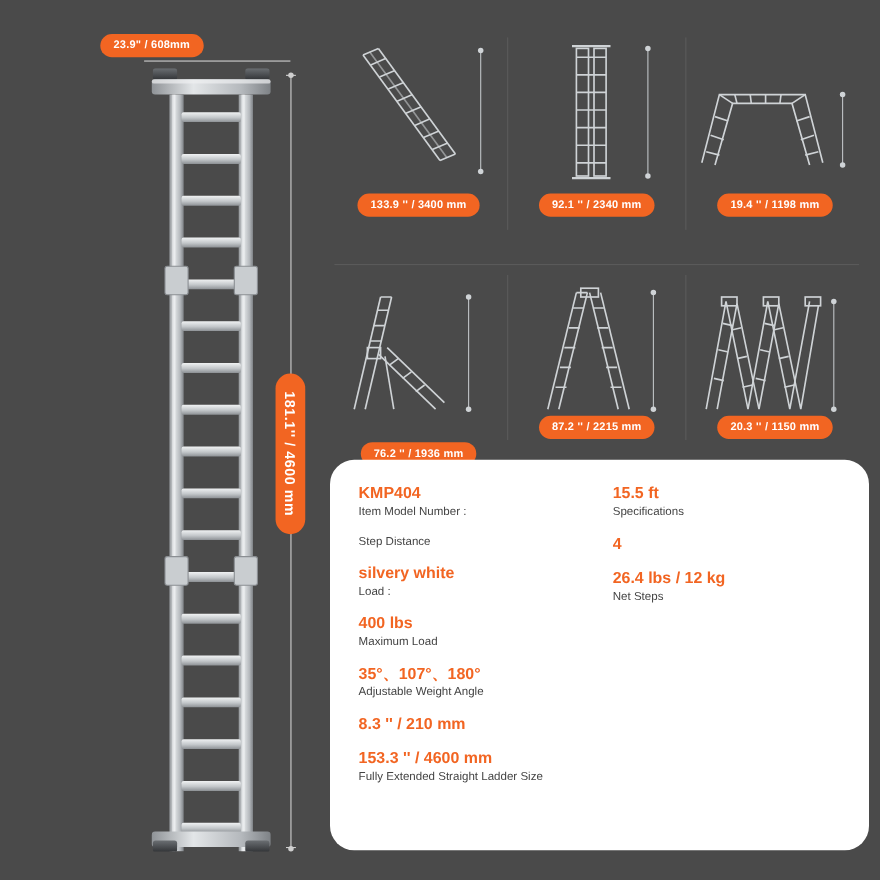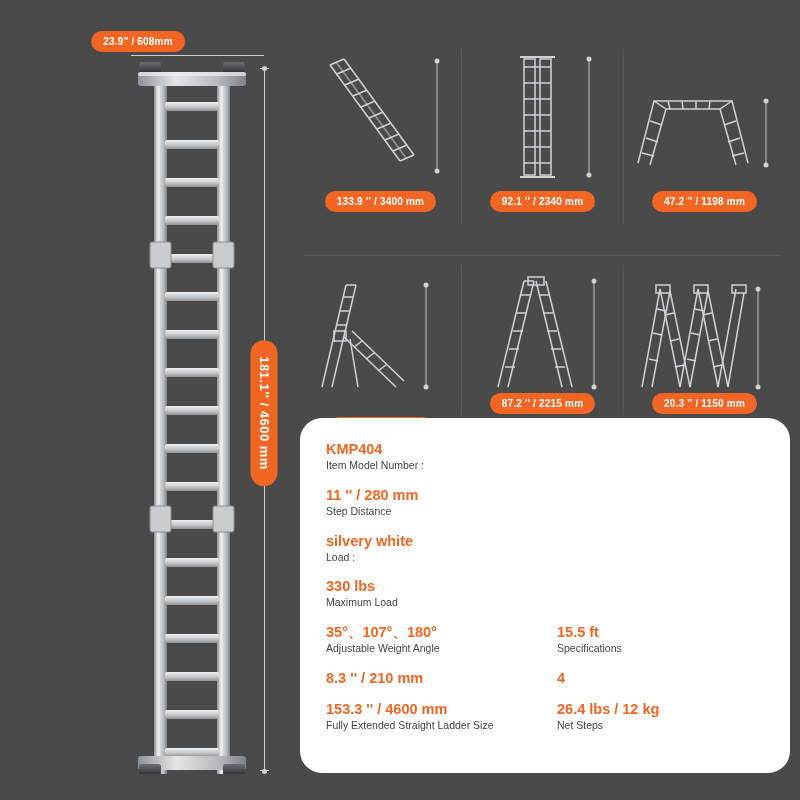--- a/index.html
+++ b/index.html
@@ -81,21 +81,21 @@
 
   
   #ladder {
     position: absolute;
     left: 132px; top: 62px;
   }
 
   
   #grid {
     position: absolute;
-    left: 300px; top: 43px;
+    left: 300px; top: 28px;
     width: 485px; height: 370px;
   }
   .cell {
     position: absolute;
     width: 161px; height: 185px;
   }
   .cell .art {
     position: absolute;
     left: 0; top: 0;
     width: 161px; height: 145px;
@@ -122,21 +122,20 @@
     position: absolute;
     left: 300px; top: 418px;
     width: 490px; height: 355px;
     background: #fff;
     border-radius: 22px;
     padding: 22px 26px;
   }
   .spec-cols {
     display: flex;
     gap: 24px;
-    align-items: flex-end;
   }
   .spec-col { flex: 1 1 0; }
   .spec-item { margin-bottom: 13px; }
   .spec-value {
     color: #f26522;
     font-size: 14.5px;
     font-weight: bold;
     line-height: 1.25;
   }
   .spec-label {
@@ -310,21 +309,21 @@
 
         <line x1="112" y1="78" x2="100" y2="82"></line>
         <line x1="116" y1="95" x2="104" y2="99"></line>
         <line x1="120" y1="110" x2="108" y2="113"></line>
         <line x1="142" y1="58" x2="142" y2="122" stroke="#bfc3c6" stroke-width="1"></line>
       </g>
       <circle cx="142" cy="58" r="2.5" fill="#cfd3d6"></circle>
       <circle cx="142" cy="122" r="2.5" fill="#cfd3d6"></circle>
     </svg>
     <div class="badge-wrap">
-      <span class="badge">47.2 '' / 1198 mm</span>
+      <span class="badge">19.4 '' / 1198 mm</span>
     </div>
   </div>
 
   <div class="cell" style="left:0; top:222px;">
     <svg class="art" viewBox="0 0 161 125">
       <g stroke="#cfd3d6" stroke-width="1.5" fill="none">
 
         <line x1="46" y1="10" x2="22" y2="112"></line>
         <line x1="56" y1="10" x2="32" y2="112"></line>
         <line x1="46" y1="10" x2="56" y2="10"></line>
@@ -418,29 +417,28 @@
 </div>
 
 <div id="spec-card">
   <div class="spec-cols">
     <div class="spec-col">
       <div class="spec-item">
         <div class="spec-value">KMP404</div>
         <div class="spec-label">Item Model Number :</div>
       </div>
       <div class="spec-item">
-        <div class="spec-value">11 '' / 280 mm</div>
         <div class="spec-label">Step Distance</div>
       </div>
       <div class="spec-item">
         <div class="spec-value">silvery white</div>
         <div class="spec-label">Load :</div>
       </div>
       <div class="spec-item">
-        <div class="spec-value">330 lbs</div>
+        <div class="spec-value">400 lbs</div>
         <div class="spec-label">Maximum Load</div>
       </div>
       <div class="spec-item">
         <div class="spec-value">35°、107°、180°</div>
         <div class="spec-label">Adjustable Weight Angle</div>
       </div>
       <div class="spec-item">
         <div class="spec-value">8.3 '' / 210 mm</div>
       </div>
       <div class="spec-item">

